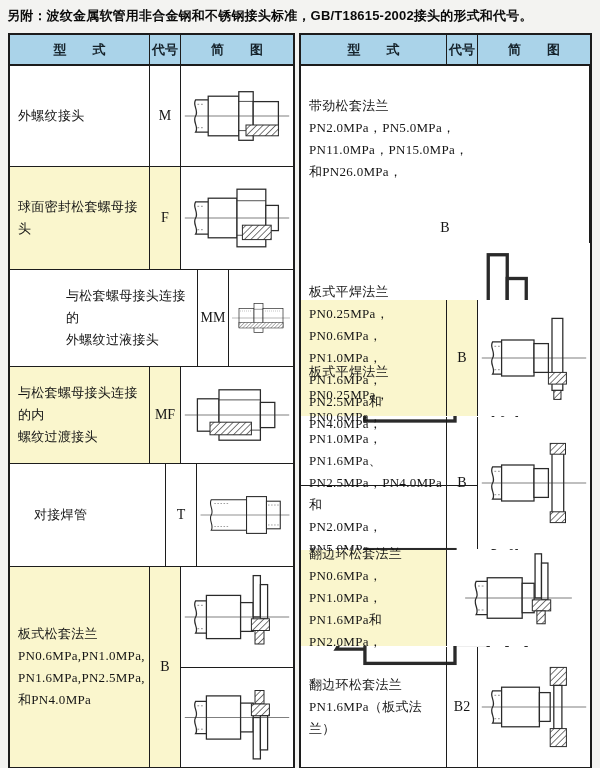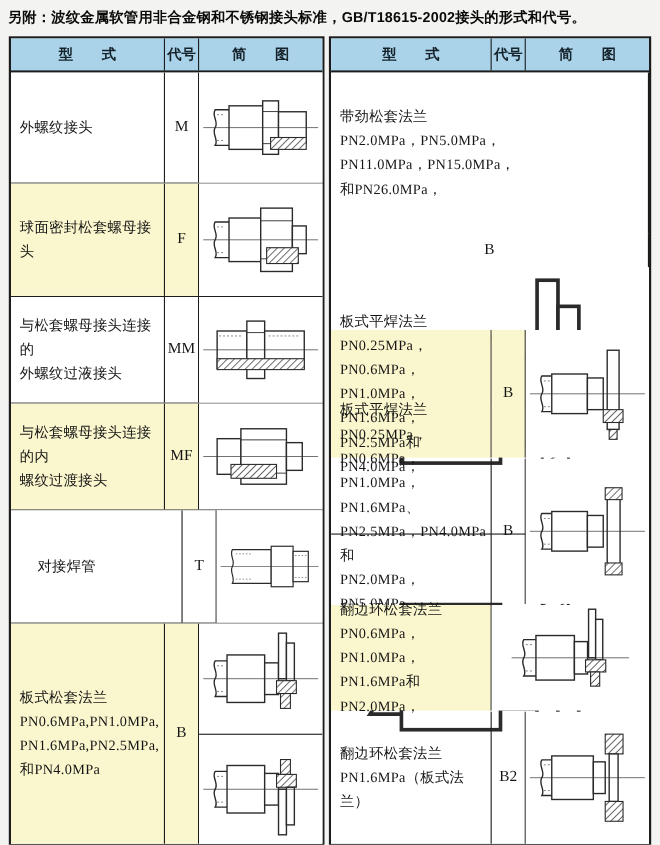--- a/index.html
+++ b/index.html
@@ -132,21 +132,21 @@
                   <rect x="60" y="18" width="32" height="64" fill="#fff" stroke="#2a2a2a" stroke-width="1.4"></rect>
                   <line x1="60" y1="30.8" x2="92" y2="30.8" stroke="#2a2a2a" stroke-width="0.9"></line>
                   <line x1="60" y1="69.2" x2="92" y2="69.2" stroke="#2a2a2a" stroke-width="0.9"></line>
                   <rect x="92" y="36" width="14" height="28" fill="#fff" stroke="#2a2a2a" stroke-width="1.4"></rect>
                   <rect x="66" y="58" width="32" height="16" fill="url(#hp2)" stroke="#2a2a2a" stroke-width="1.1"></rect>
                   <line x1="2" y1="50" x2="118" y2="50" stroke="#333" stroke-width="0.7"></line>
                 </svg>
               </div>
             </div>
   </div>
-          <div class="row" style="height: 97px;">
+          <div class="row" style="height: 97px; padding-left: 48px;">
     <div class="cell c-type">
       <span class="type-text">与松套螺母接头连接的
 外螺纹过液接头</span>
     </div>
     <div class="cell c-code">
       <span>MM</span>
     </div>
     <div class="cell c-diag">
               <div class="diag-sub">
                 <svg viewBox="0 0 120 100" preserveAspectRatio="xMidYMid meet">

